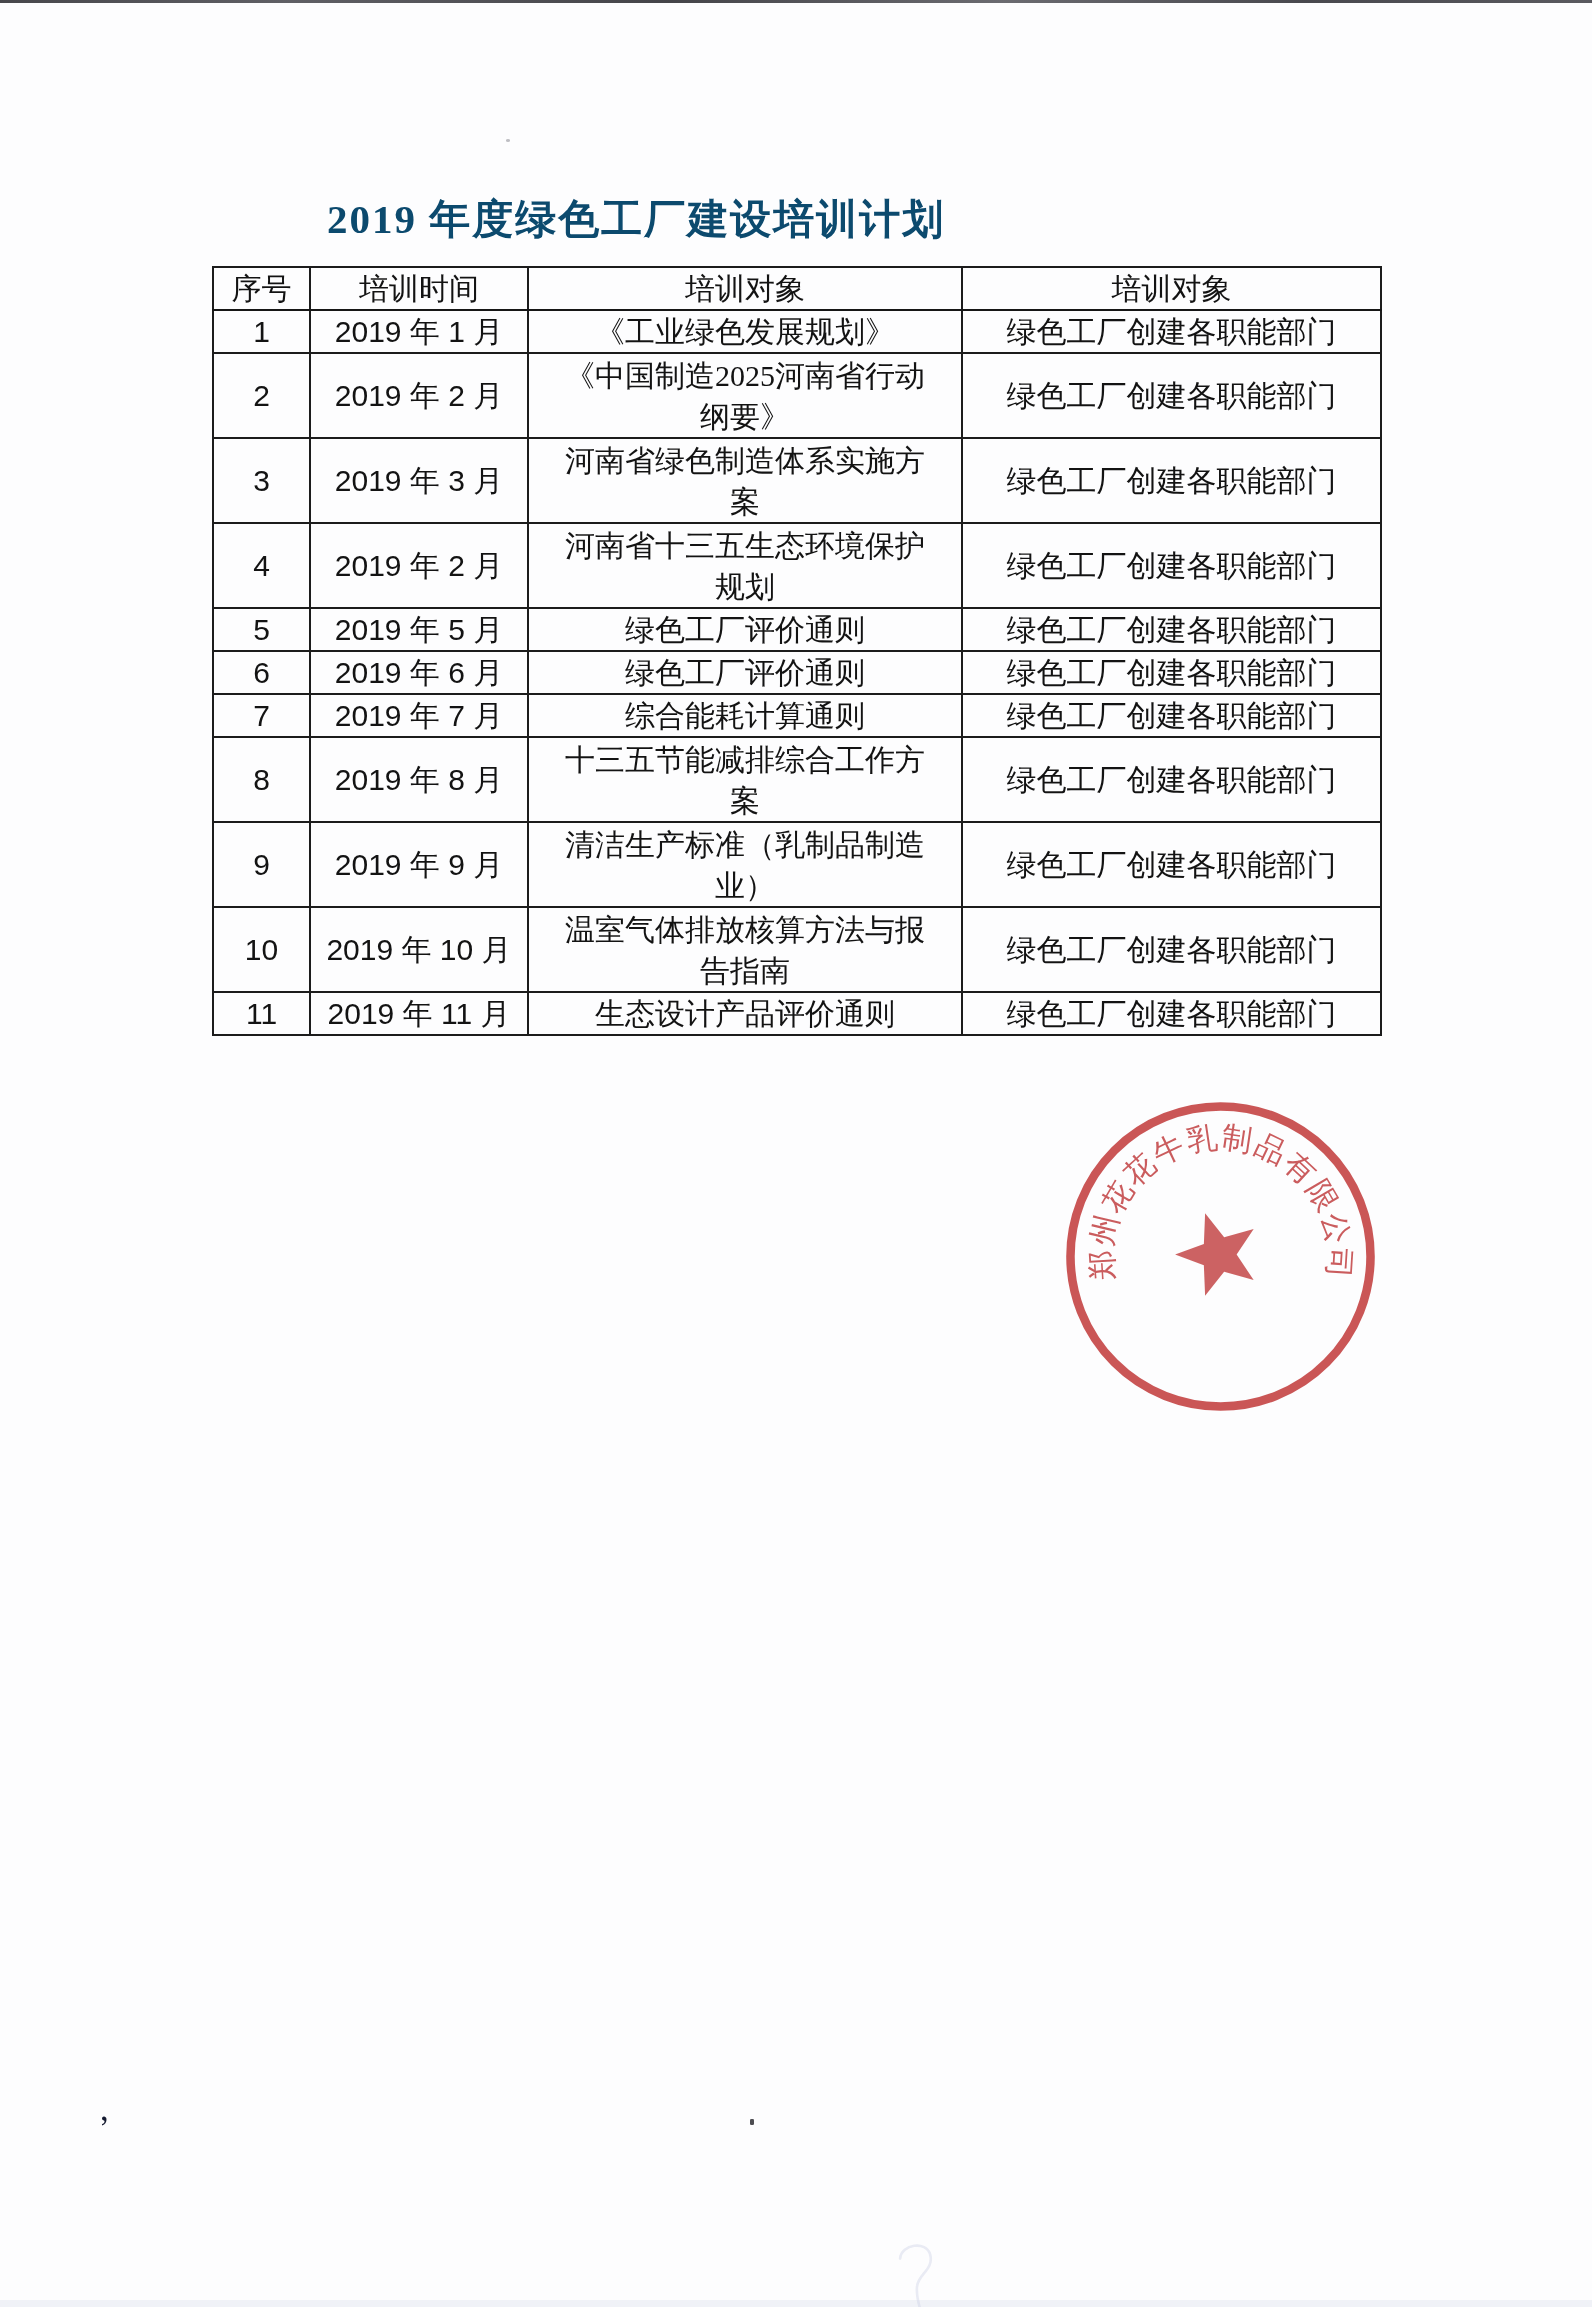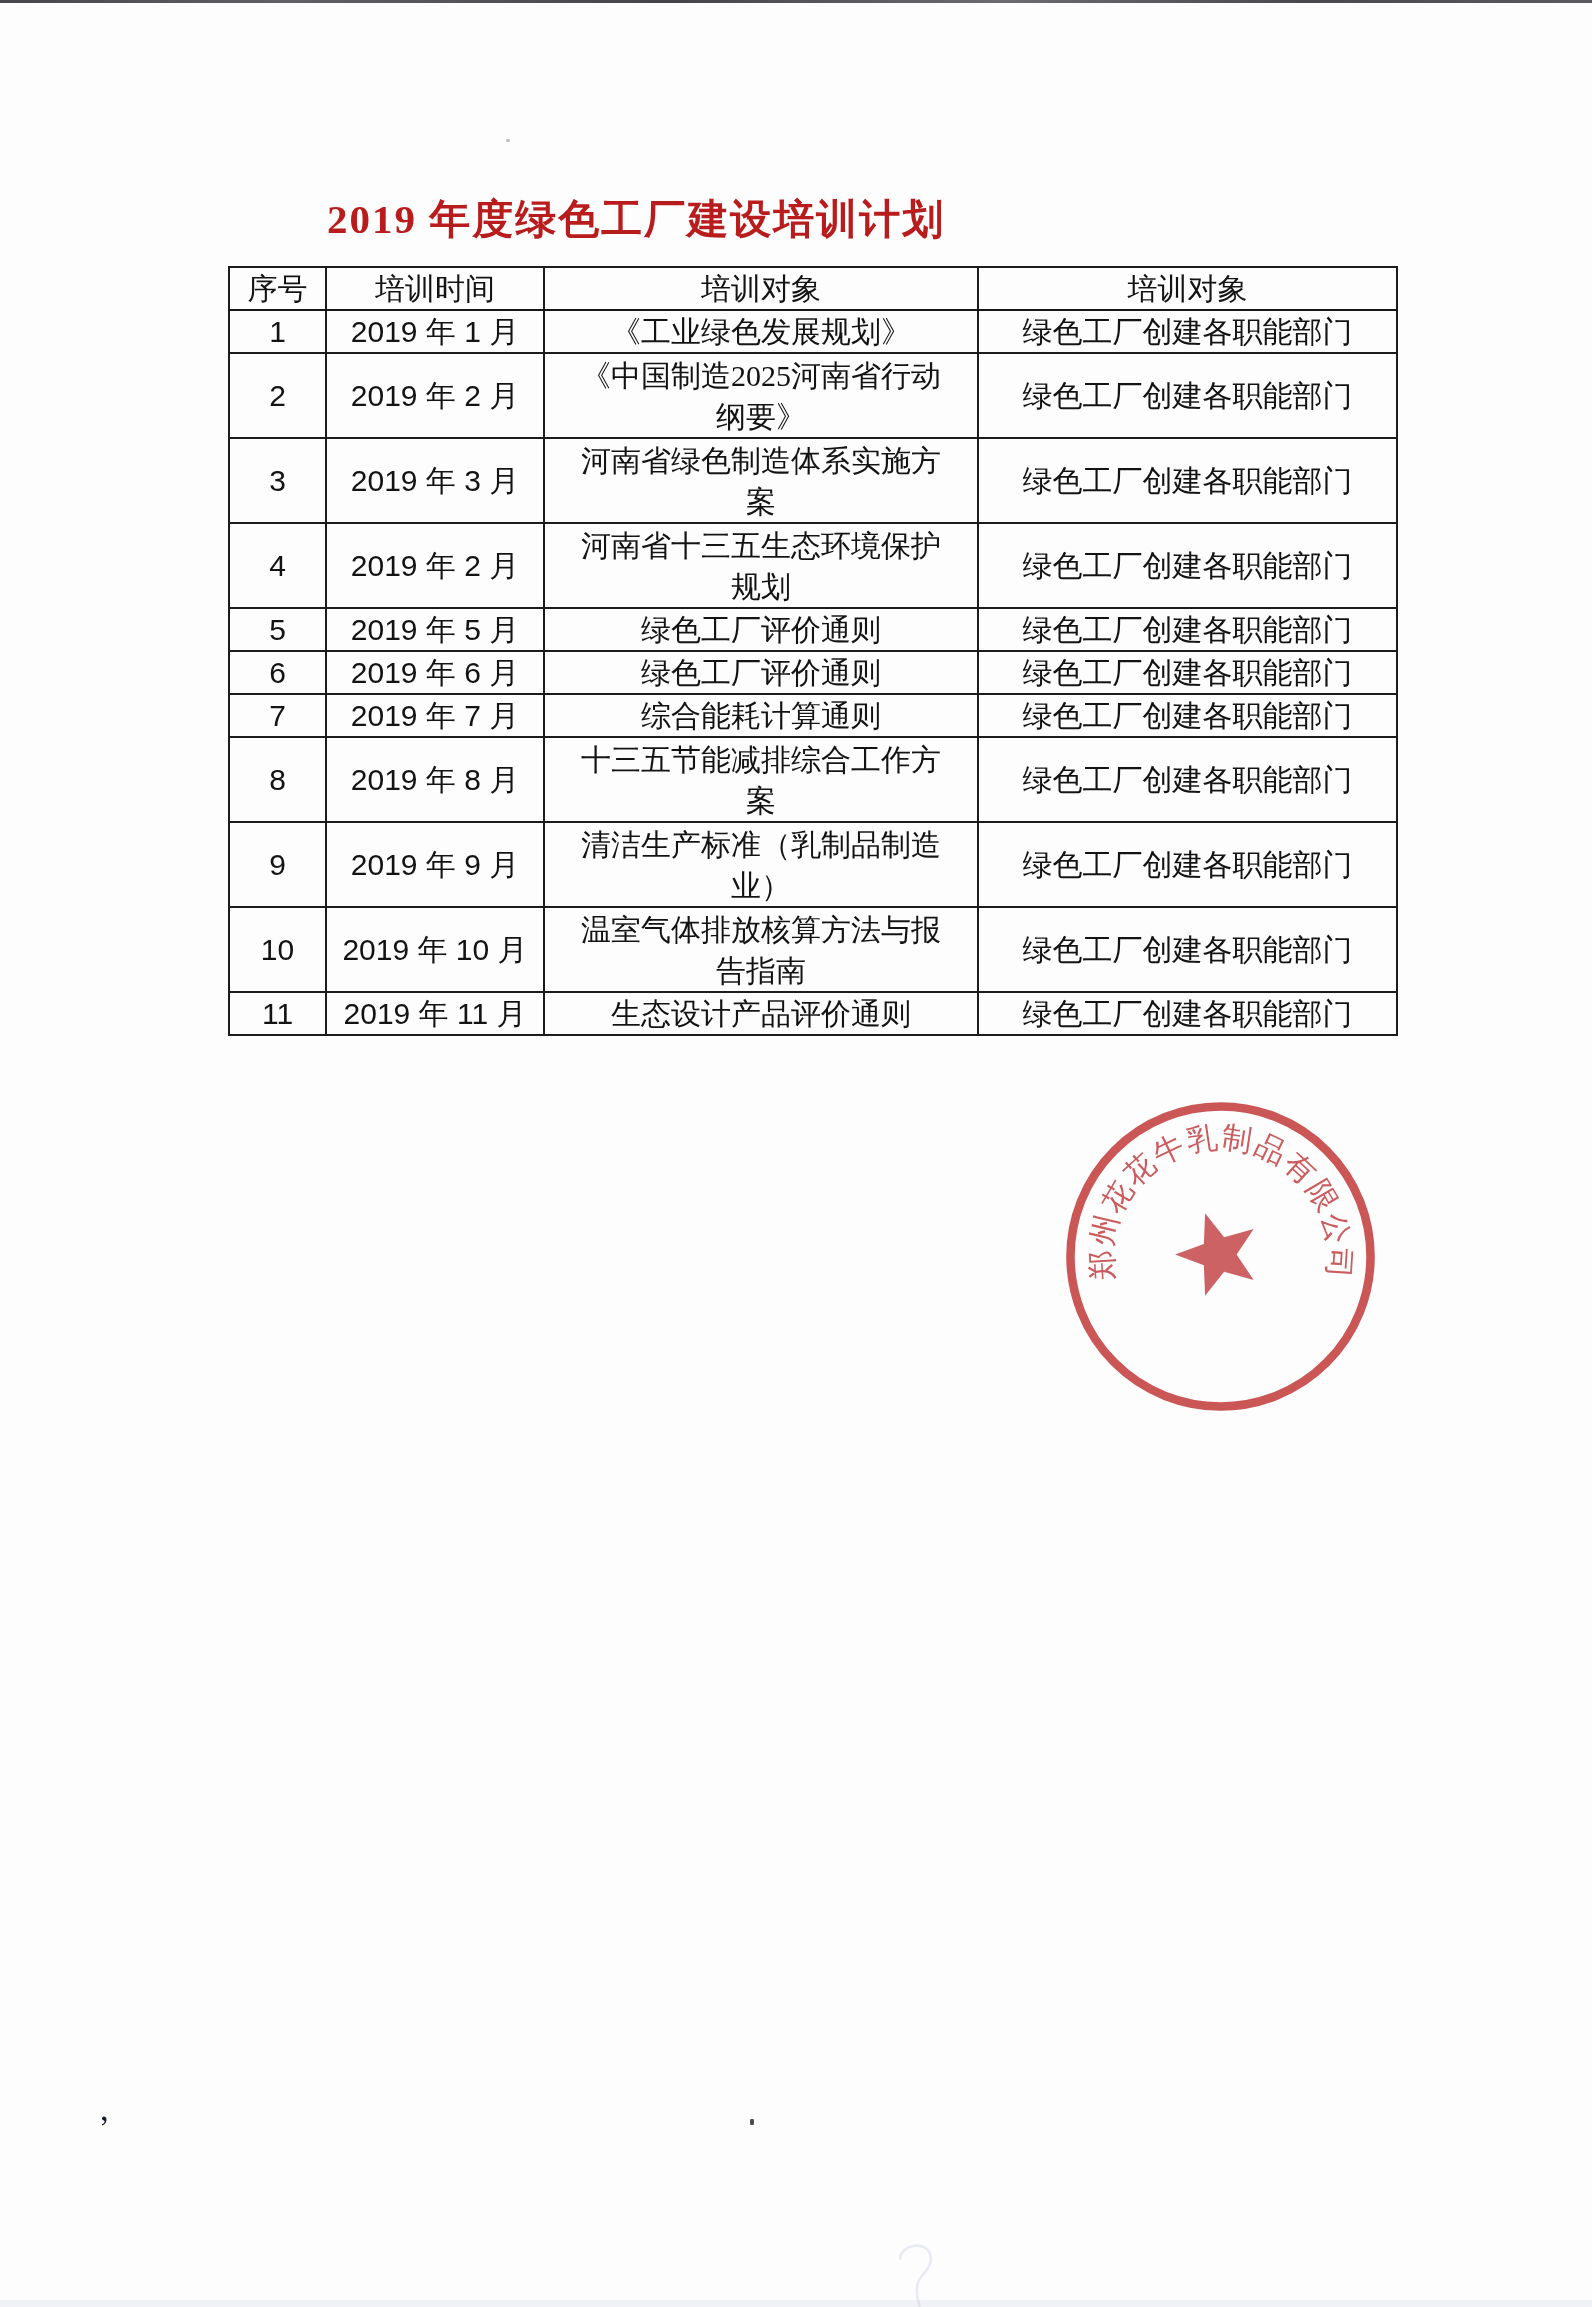--- a/index.html
+++ b/index.html
@@ -22,26 +22,26 @@
   .comma-mark{position:absolute;left:99px;top:2090px;font-size:34px;color:#141a30;
     transform:rotate(-6deg);font-family:"Liberation Serif",serif;}
   .ghost-squiggle{position:absolute;left:875px;top:2235px;opacity:.55;}
 
   
   .doc-title{
     position:absolute;top:192px;left:0;width:1272px;
     text-align:center;
     font-size:41px;font-weight:bold;
     letter-spacing:2px;line-height:55px;
-    color:#b91c1c;
+    color:#0c4a6e;
   }
 
   
   table.plan{
-    position:absolute;left:228px;top:266px;
+    position:absolute;left:212px;top:266px;
     width:1167px;
     border-collapse:collapse;
     table-layout:fixed;
     background:transparent;
   }
   table.plan th, table.plan td{
     border:2px solid #1c1c1c;
     text-align:center;vertical-align:middle;
     font-size:30px;
     font-weight:normal;

